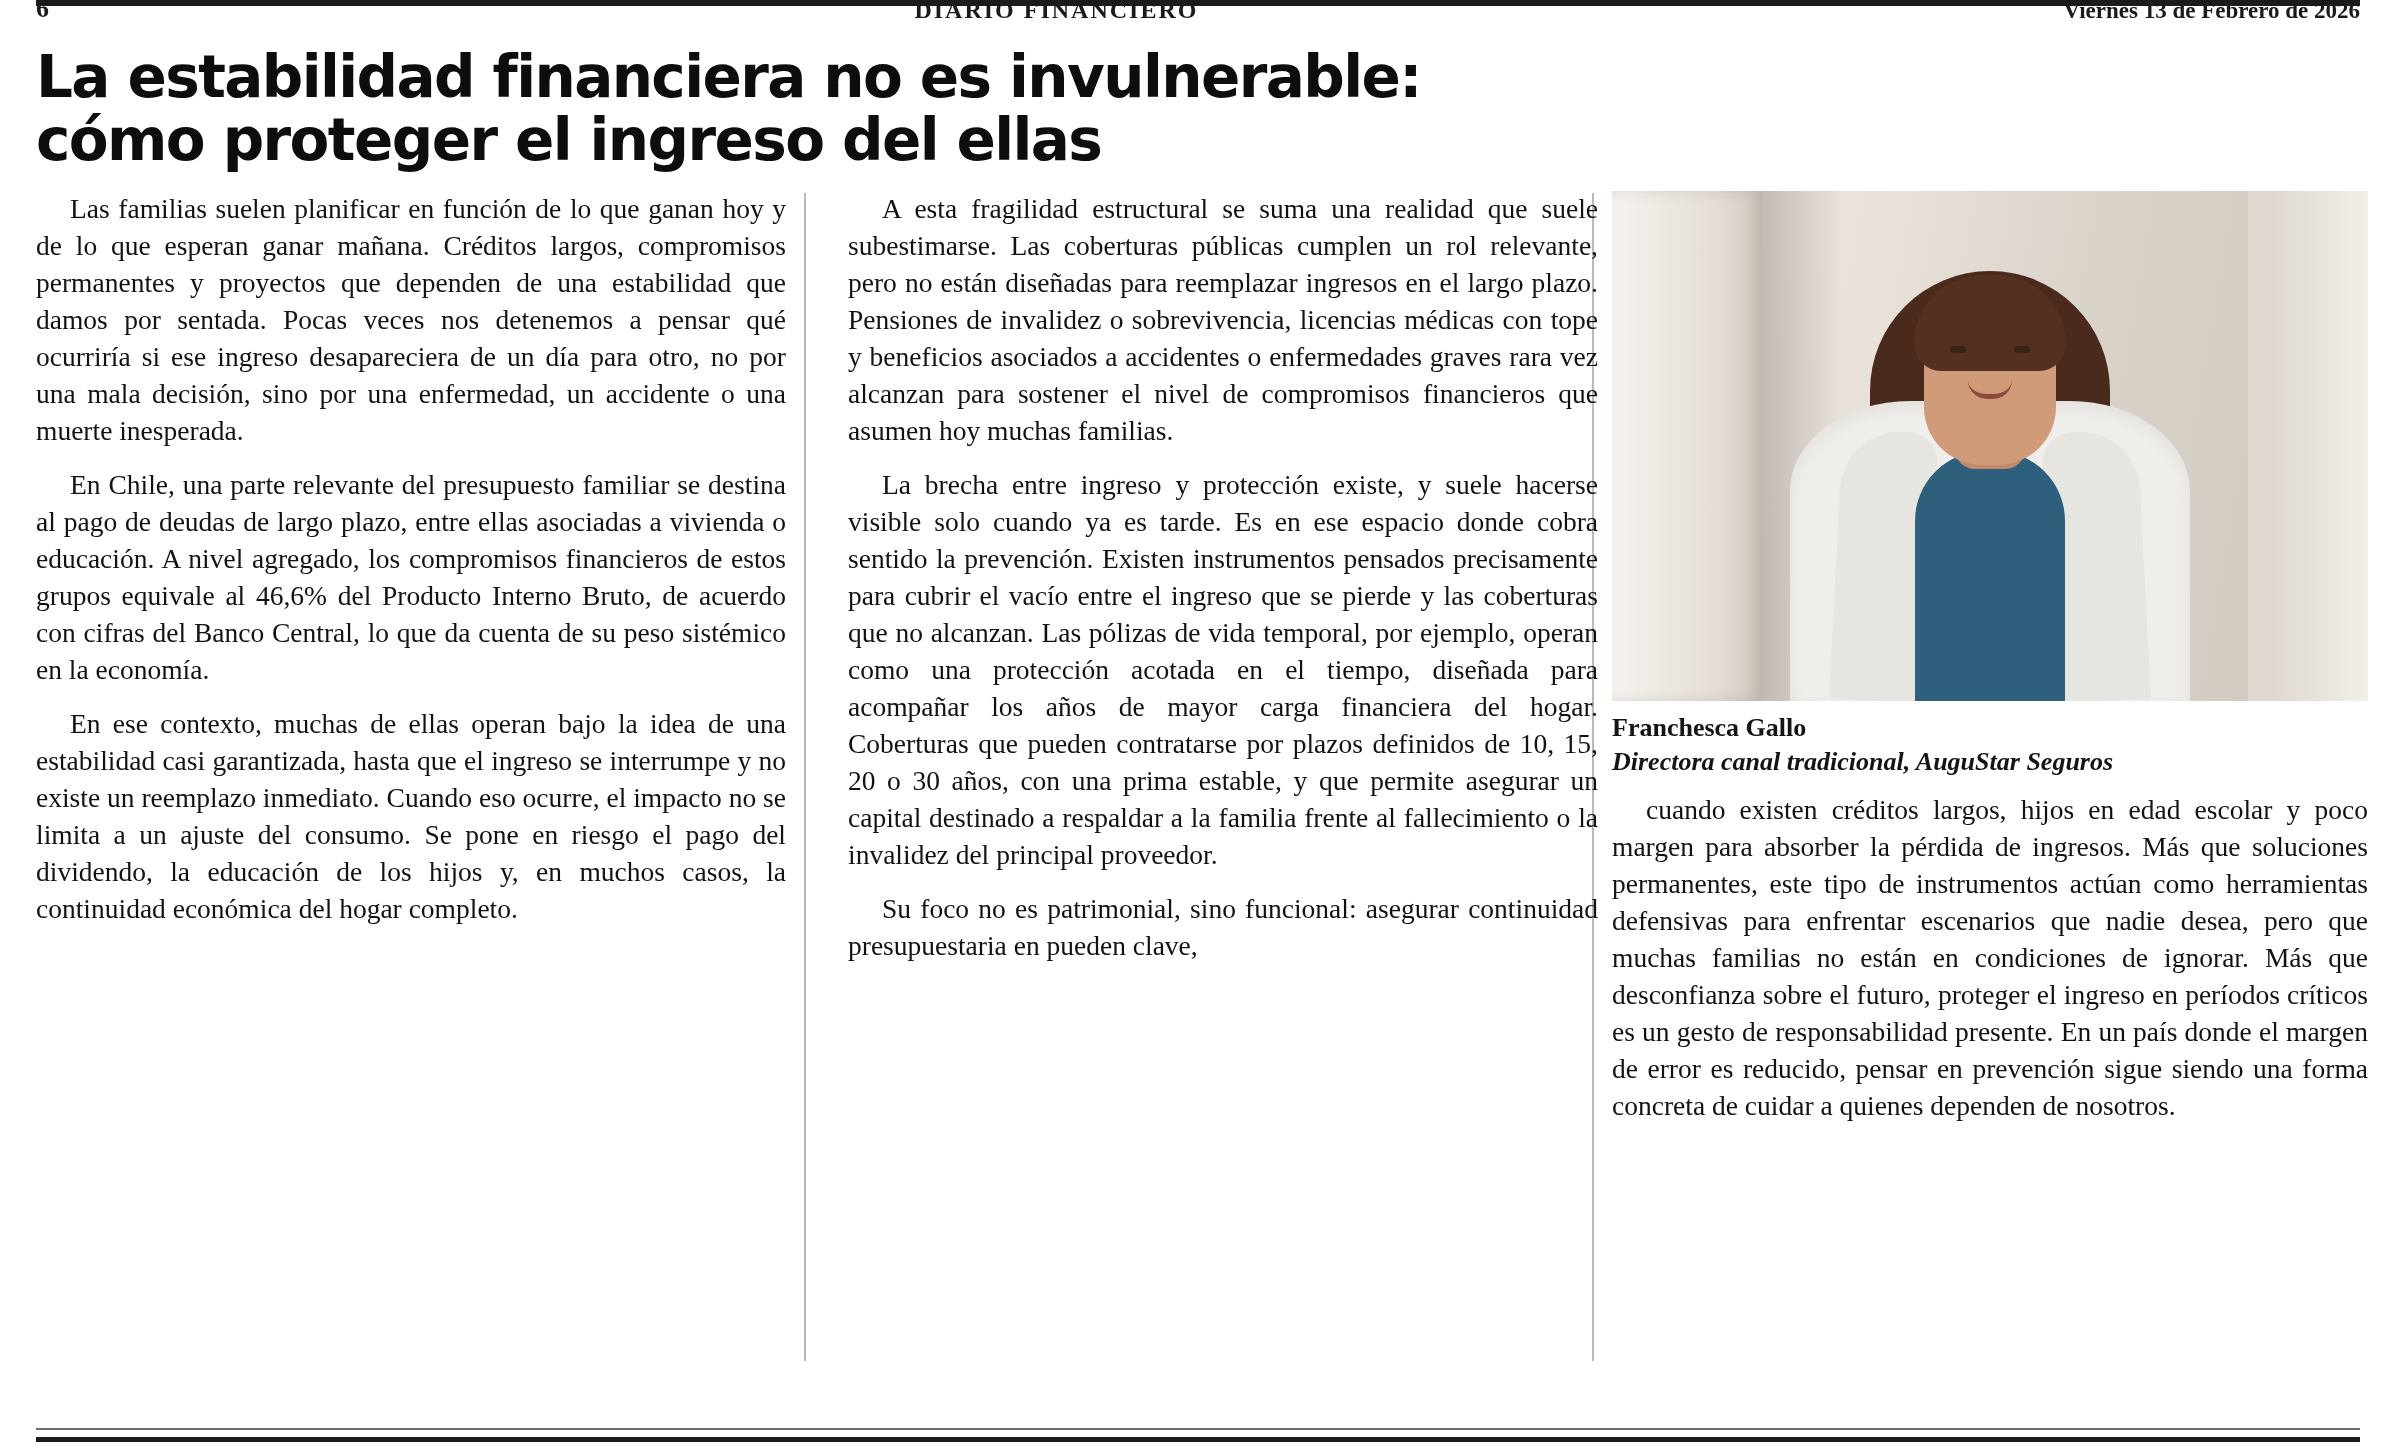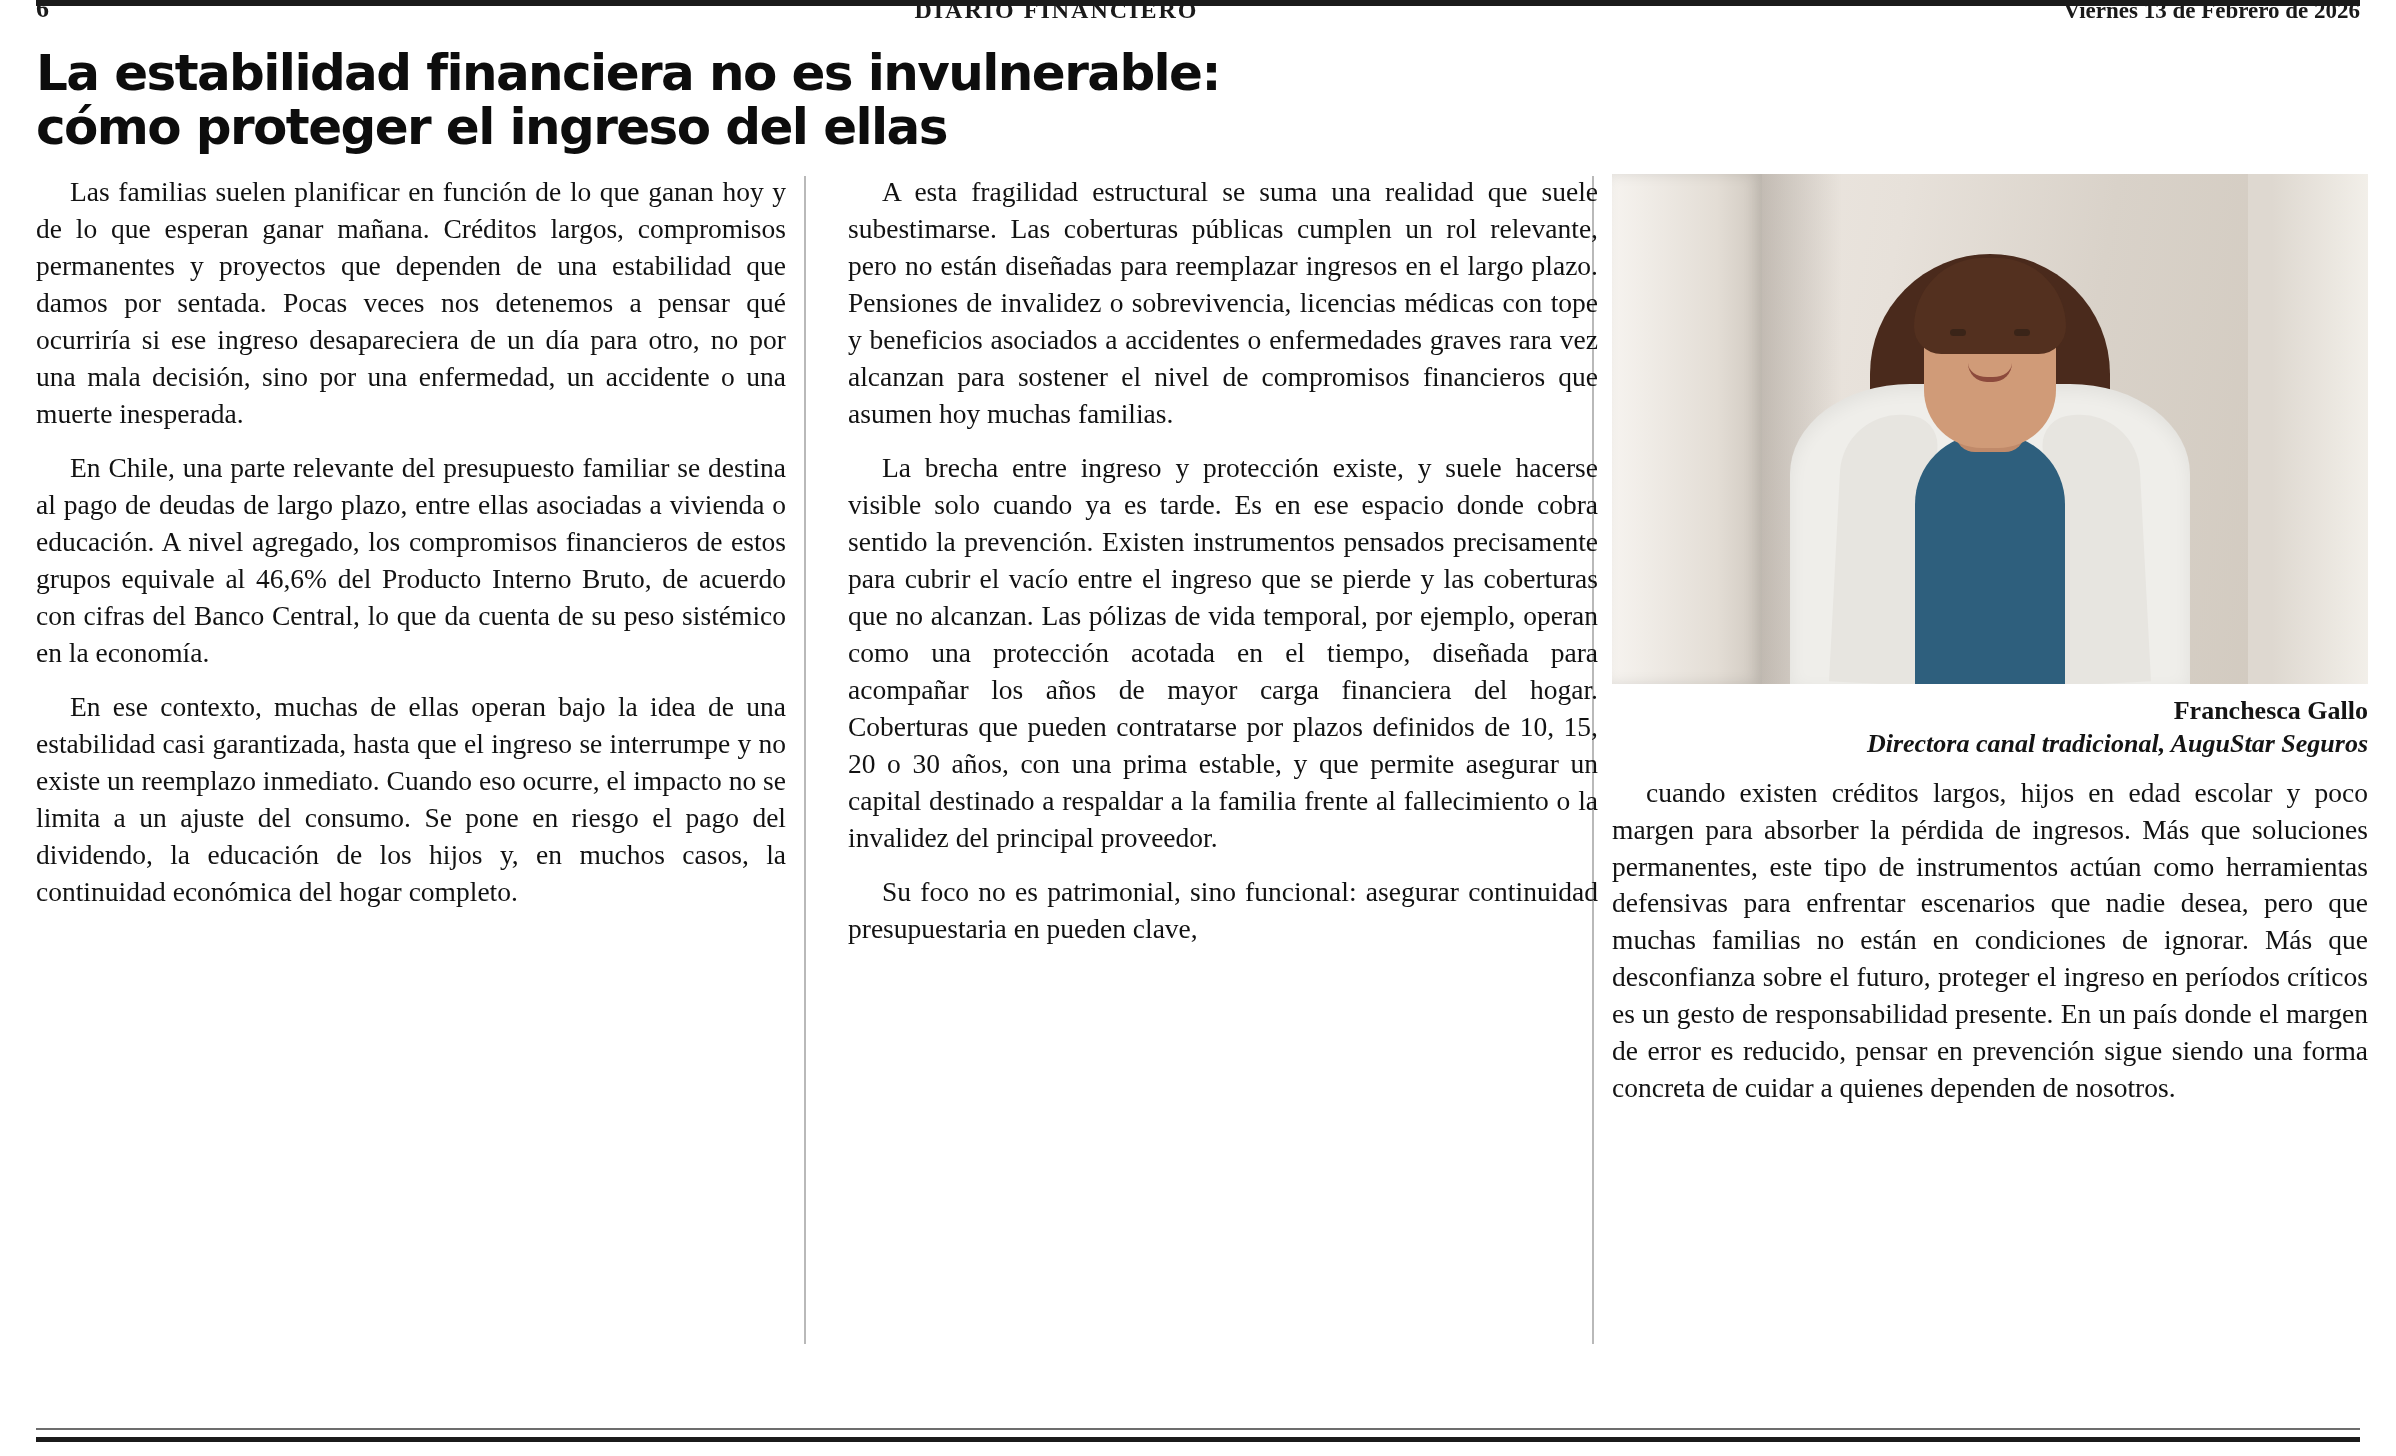--- a/index.html
+++ b/index.html
@@ -55,21 +55,21 @@
     font-size: 23px;
     font-weight: bold;
     color: #1a1a1a;
   }
 
   
   .headline {
     margin: 18px 0 4px 0;
     font-family: "DejaVu Sans", sans-serif;
     font-weight: 700;
-    font-size: 50px;
+    font-size: 58px;
     line-height: 1.08;
     letter-spacing: -1.6px;
     color: #0d0d0d;
     -webkit-font-smoothing: antialiased;
   }
   .headline .l1 { display: block; }
   .headline .l2 { display: block; }
 
   
   .body-area {
@@ -237,21 +237,21 @@
     left: 50%;
     margin-left: -22px;
     bottom: 302px;
     width: 44px; height: 14px;
     border-bottom: 5px solid #8c4a3c;
     border-radius: 0 0 24px 24px;
   }
 
   .credit {
     margin-top: 10px;
-    text-align: right;
+    text-align: left;
     font-family: "Liberation Serif", serif;
     font-weight: bold;
     font-size: 26px;
     line-height: 1.28;
     color: #141414;
   }
   .credit .name { display: block; }
   .credit .role { display: block; font-style: italic; }
 
   

